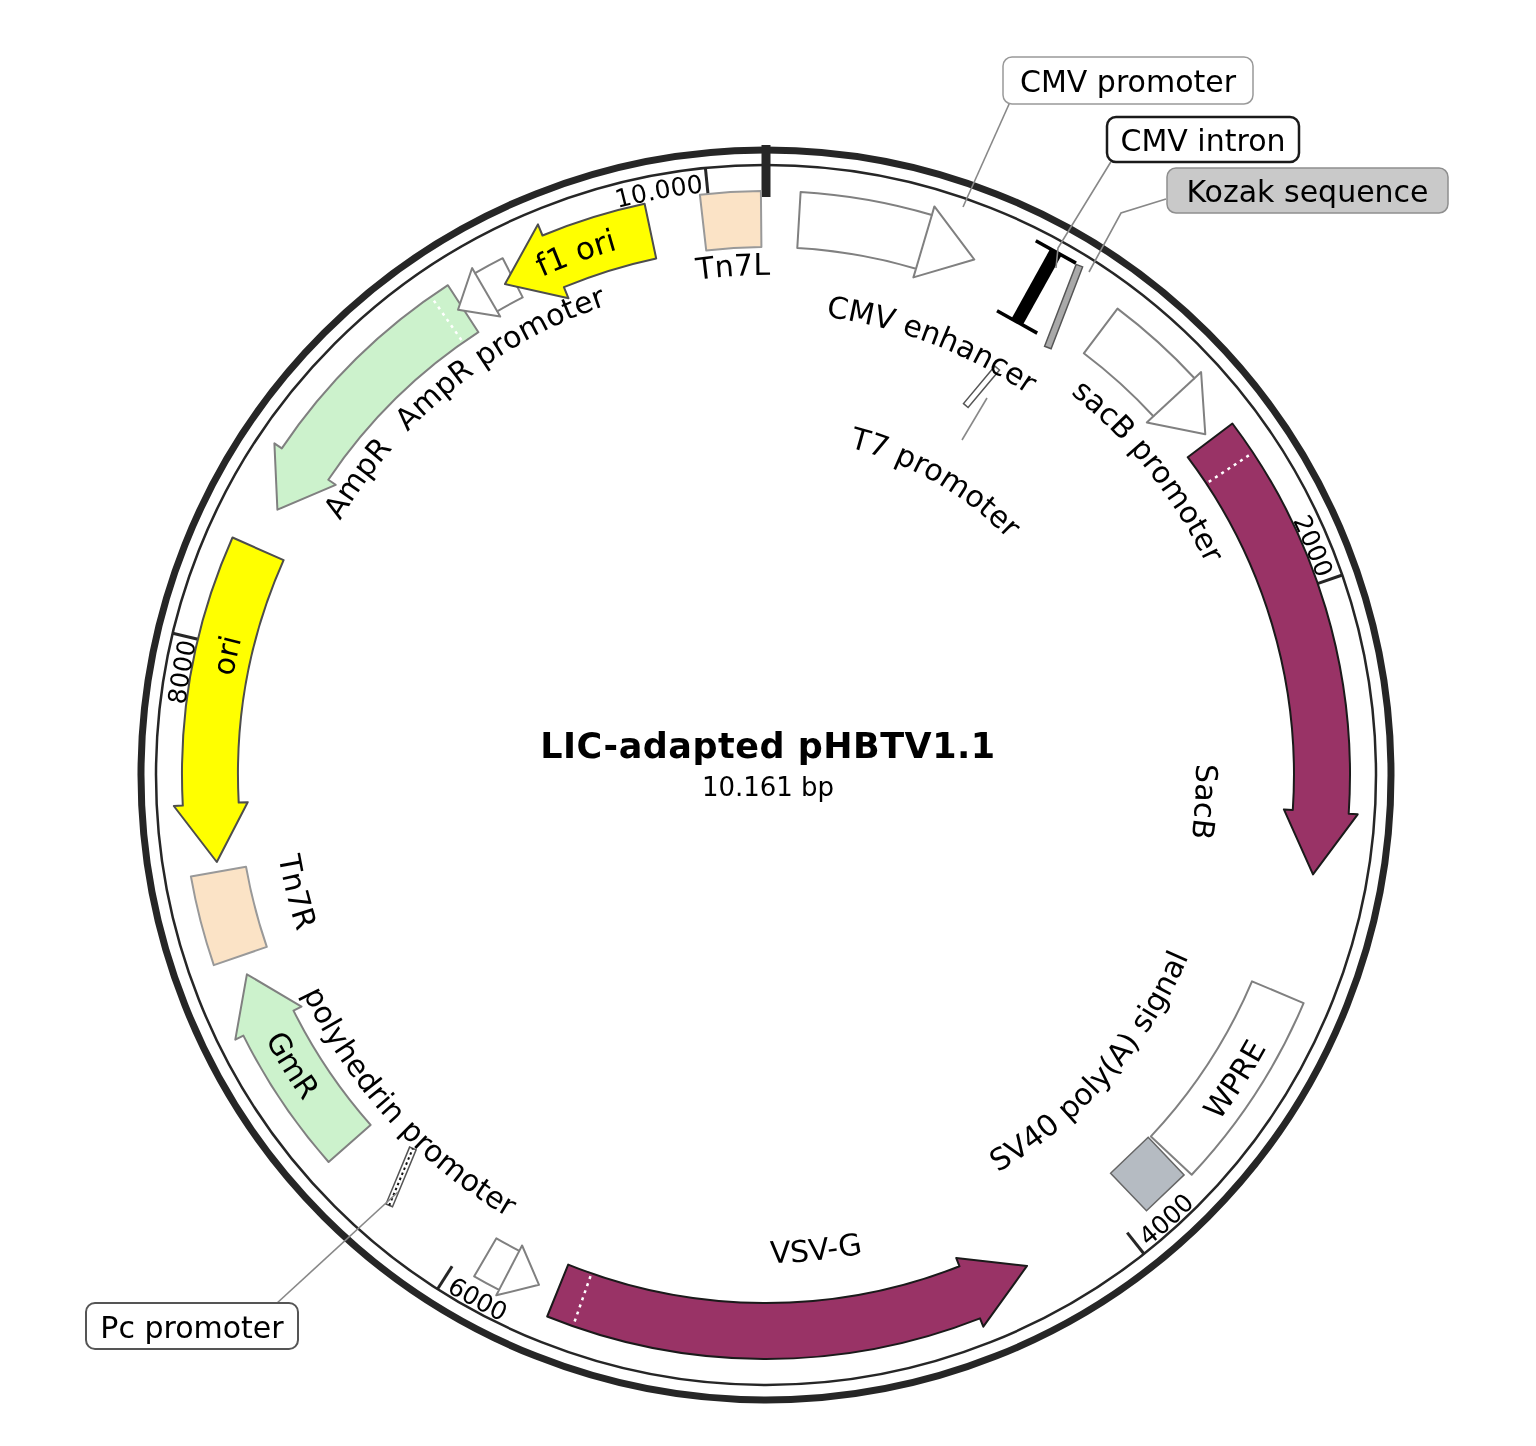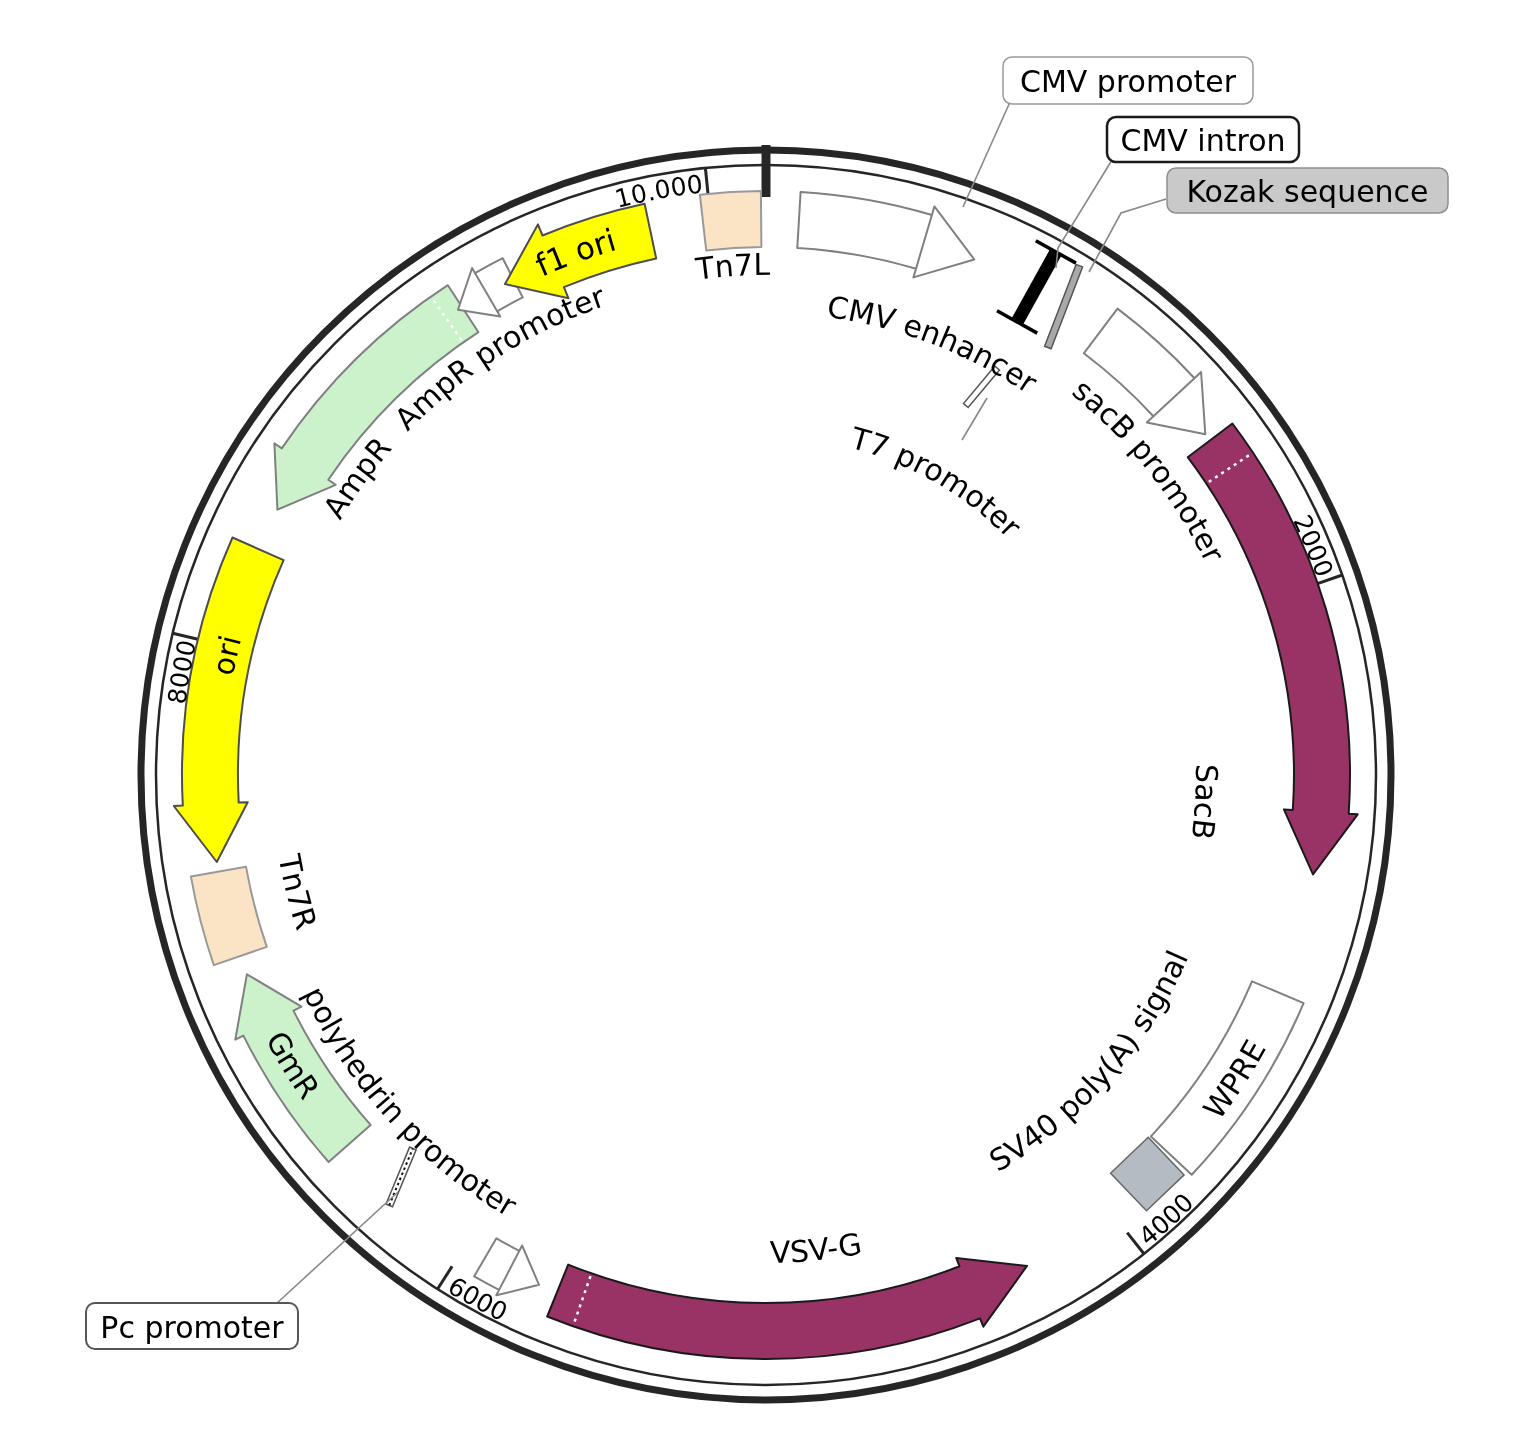--- a/index.html
+++ b/index.html
@@ -99,13 +99,17 @@
       <polyline points="1112,160 1058,248 1056,268" fill="none" stroke="#888888" stroke-width="1.6"></polyline>
       <rect x="1107" y="117" width="192" height="45" rx="9" ry="9" fill="#FFFFFF" stroke="#1A1A1A" stroke-width="2.5"></rect>
       <text x="1203" y="140.5" font-size="30" text-anchor="middle" dominant-baseline="central">CMV intron</text>
       <polyline points="1166,199 1121,213 1089,272" fill="none" stroke="#888888" stroke-width="1.6"></polyline>
       <rect x="1167" y="168" width="281" height="45" rx="9" ry="9" fill="#C9C9C9" stroke="#8E8E8E" stroke-width="1.5"></rect>
       <text x="1307.5" y="191.5" font-size="30" text-anchor="middle" dominant-baseline="central">Kozak sequence</text>
       <polyline points="276,1304 398,1192" fill="none" stroke="#888888" stroke-width="1.6"></polyline>
       <rect x="86" y="1303" width="212" height="46" rx="9" ry="9" fill="#FFFFFF" stroke="#555555" stroke-width="2"></rect>
       <text x="192" y="1327" font-size="30" text-anchor="middle" dominant-baseline="central">Pc promoter</text>
     </svg>
+  <div class="center-title">
+    <div class="t1">LIC-adapted pHBTV1.1</div>
+    <div class="t2">10.161 bp</div>
+  </div>
 </div>
 
 </body></html>

